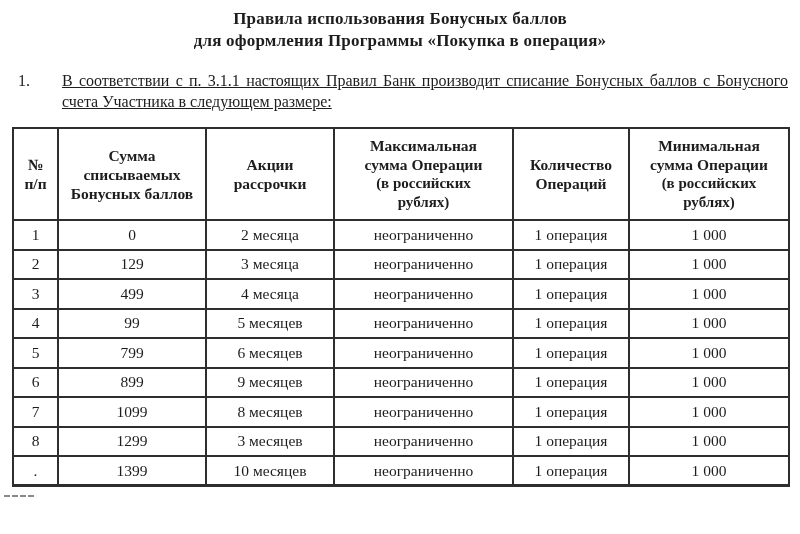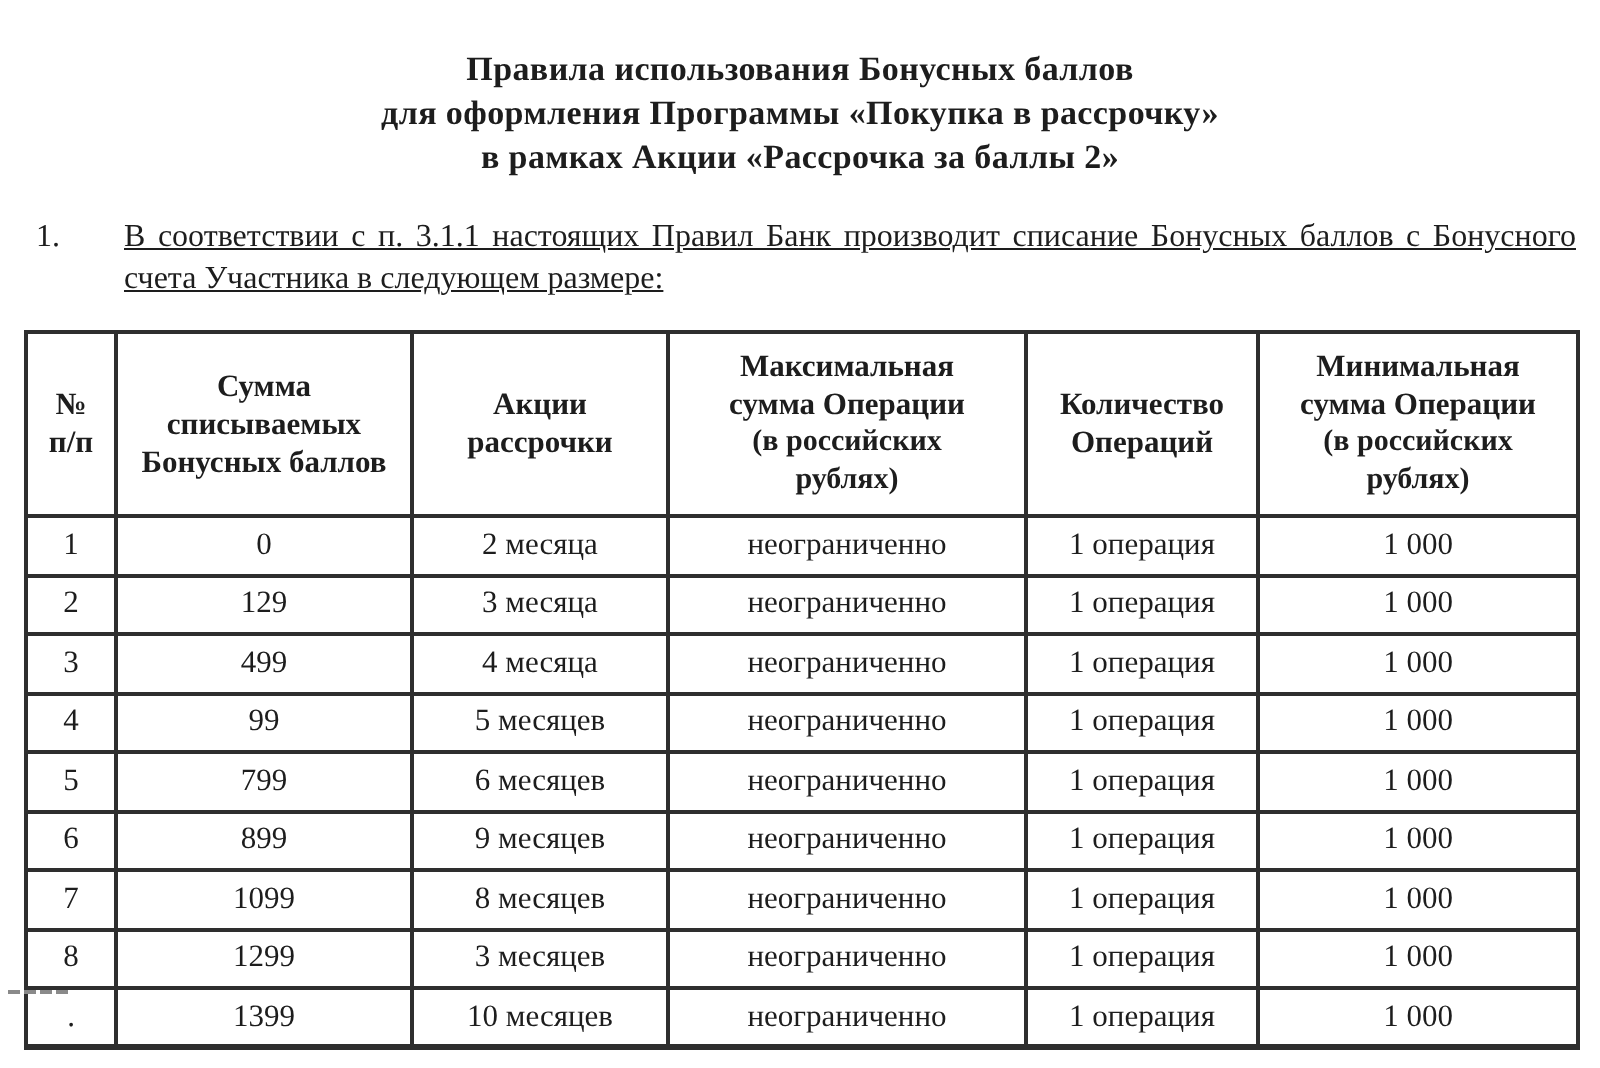--- a/index.html
+++ b/index.html
@@ -7,21 +7,21 @@
   body {
     width: 800px;
     height: 534px;
     background: #ffffff;
     color: #1d1d1d;
     font-family: "Liberation Serif", "DejaVu Serif", serif;
     overflow: hidden;
     position: relative;
   }
   .doc-title {
-    padding-top: 24px;
+    padding-top: 8px;
     text-align: center;
     font-weight: bold;
     font-size: 17px;
     line-height: 22px;
     letter-spacing: 0.2px;
   }
   .clause {
     display: flex;
     margin-top: 18px;
     padding-left: 18px;
@@ -82,22 +82,21 @@
     top: 495px;
     width: 30px;
     border-top: 2px dashed #8a8a8a;
   }
 </style>
 </head>
 <body>
 
 <div class="doc-title">
   <div>Правила использования Бонусных баллов</div>
-  <div>для оформления Программы «Покупка в рассрочку»</div>
-  <div>в рамках Акции «Рассрочка за баллы 2»</div>
+  <div>для оформления Программы «Покупка в операция»</div>
 </div>
 
 <div class="clause">
   <div class="clause-number">1.</div>
   <div class="clause-text">В соответствии с п. 3.1.1 настоящих Правил Банк производит списание Бонусных баллов с Бонусного счета Участника в следующем размере:</div>
 </div>
 
 <table class="rules">
   <colgroup>
     <col style="width:45px">

